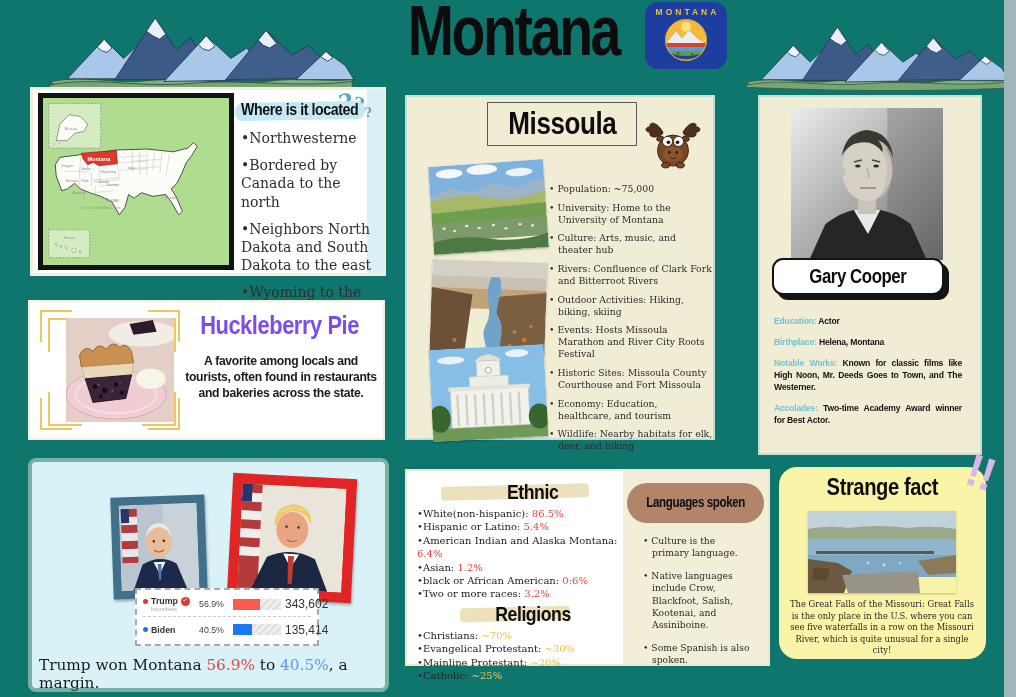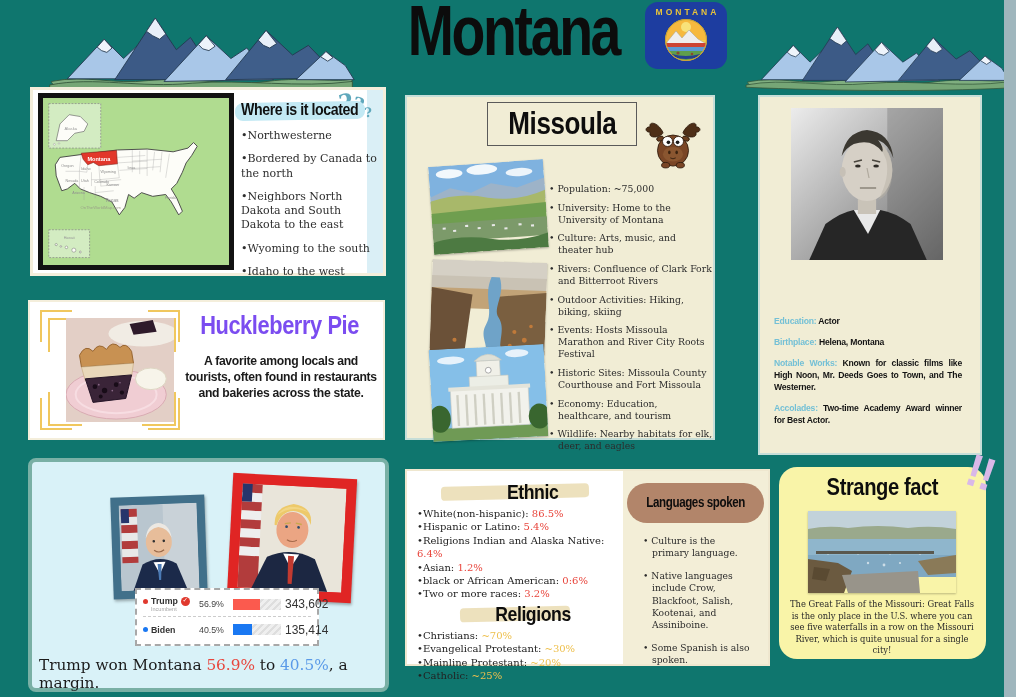--- a/index.html
+++ b/index.html
@@ -25,21 +25,21 @@
   .map-frame svg { width:100%; height:100%; display:block; }
   .qmarks { position:absolute; left:306px; top:-2px; color:#5fa8bc; font-family:"DejaVu Serif", serif; font-weight:700; }
   .qmarks .q1 { font-size:24px; display:inline-block; transform:rotate(-12deg); }
   .qmarks .q2 { font-size:19px; display:inline-block; transform:rotate(14deg); }
   .qmarks .q3 { font-size:13px; display:inline-block; transform:rotate(-4deg) translateY(6px); }
   .where-text { position:absolute; left:208px; top:10px; width:138px; }
   .where-title-wrap { position:relative; }
   .where-swash { position:absolute; left:-6px; top:2px; width:130px; height:18px; background:#c3e9f4; border-radius:8px; transform:rotate(-1deg); }
   .where-title { position:relative; font-size:16.5px; color:#111; }
   .where-title .cond { transform:scaleX(0.86); transform-origin:left center; }
-  .where-list { list-style:none; margin-top:10px; font-family:"DejaVu Serif", serif; font-size:11px; color:#2e2e2e; }
+  .where-list { list-style:none; margin-top:10px; font-family:"DejaVu Serif", serif; font-size:14px; color:#2e2e2e; }
   .where-list li { margin-bottom:9px; line-height:1.3; }
   .where-list li::before { content:"•"; }
 
   
   .missoula-panel { left:405px; top:95px; width:310px; height:345px; background:#f1edd5; border:2px solid #c6ded8; }
   .missoula-title-box { position:absolute; left:80px; top:5px; width:150px; height:44px; border:1.5px solid #5a5a5a; text-align:center; }
   .missoula-title-box h2 { font-size:31px; color:#0d0d0d; line-height:42px; }
   .moose { position:absolute; right:8px; top:16px; width:64px; height:66px; }
   .photo { position:absolute; left:24px; width:115px; overflow:hidden; box-shadow:0 1px 2px rgba(0,0,0,.25); }
   .photo svg { display:block; width:100%; height:100%; }
@@ -345,21 +345,21 @@
     </div>
     <ul class="missoula-list">
       <li>Population: ~75,000</li>
       <li>University: Home to the University of Montana</li>
       <li>Culture: Arts, music, and theater hub</li>
       <li>Rivers: Confluence of Clark Fork and Bitterroot Rivers</li>
       <li>Outdoor Activities: Hiking, biking, skiing</li>
       <li>Events: Hosts Missoula Marathon and River City Roots Festival</li>
       <li>Historic Sites: Missoula County Courthouse and Fort Missoula</li>
       <li>Economy: Education, healthcare, and tourism</li>
-      <li>Wildlife: Nearby habitats for elk, deer, and eagles</li>
+      <li>Wildlife: Nearby habitats for elk, deer, and biking</li>
     </ul>
   </section>
 
   <section class="panel cooper-panel">
     <div class="cooper-photo">
       <svg viewBox="0 0 150 152" preserveAspectRatio="none">
         <defs>
             <linearGradient id="gc" x1="0" y1="0" x2="1" y2="1">
               <stop offset="0" stop-color="#ececec"></stop>
               <stop offset="1" stop-color="#6e6e6e"></stop>
@@ -374,20 +374,23 @@
         <path d="M75,31 Q100,36 100,62 Q100,86 86,92 Q98,70 94,52 Q90,38 75,31 Z" fill="#b8b2a6" opacity="0.5"></path>
         <path d="M50,48 Q54,24 75,22 Q98,24 101,50 Q96,36 86,32 Q92,40 90,44 Q80,30 62,36 Q54,40 50,48 Z" fill="#3b3831"></path>
         <ellipse cx="51" cy="64" rx="3" ry="5" fill="#c6c0b6"></ellipse>
         <line x1="62" y1="54" x2="70" y2="52" stroke="#4a463e" stroke-width="1.5"></line>
         <line x1="80" y1="52" x2="88" y2="54" stroke="#4a463e" stroke-width="1.5"></line>
         <ellipse cx="66" cy="58" rx="2.8" ry="1.6" fill="#2e2b26"></ellipse>
         <ellipse cx="84" cy="58" rx="2.8" ry="1.6" fill="#2e2b26"></ellipse>
         <line x1="75" y1="60" x2="77" y2="70" stroke="#b0aa9e" stroke-width="1.2"></line>
         <line x1="68" y1="80" x2="84" y2="80" stroke="#8a8478" stroke-width="1.5"></line>
       </svg>
+    </div>
+    <div class="cooper-name-box">
+      <span class="cond">Gary Cooper</span>
     </div>
     <div class="cooper-facts">
       <p class="fact"><span class="fact-label">Education:</span> <span>Actor</span></p>
       <p class="fact"><span class="fact-label">Birthplace:</span> <span>Helena, Montana</span></p>
       <p class="fact"><span class="fact-label">Notable Works:</span> <span>Known for classic films like High Noon, Mr. Deeds Goes to Town, and The Westerner.</span></p>
       <p class="fact"><span class="fact-label">Accolades:</span> <span>Two-time Academy Award winner for Best Actor.</span></p>
     </div>
   </section>
 
   <section class="panel huck-panel">
@@ -512,21 +515,21 @@
 
   <section class="panel ethnic-panel">
     <div class="ethnic-col">
       <div class="hl-title">
         <span class="hl"></span>
         <h2 class="cond">Ethnic</h2>
       </div>
       <ul class="stat-list">
         <li><span>White(non-hispanic):</span> <span class="stat-value-red">86.5%</span></li>
         <li><span>Hispanic or Latino:</span> <span class="stat-value-red">5.4%</span></li>
-        <li><span>Religions Indian and Alaska Native:</span> <span class="stat-value-red">6.4%</span></li>
+        <li><span>American Indian and Alaska Montana:</span> <span class="stat-value-red">6.4%</span></li>
         <li><span>Asian:</span> <span class="stat-value-red">1.2%</span></li>
         <li><span>black or African American:</span> <span class="stat-value-red">0:6%</span></li>
         <li><span>Two or more races:</span> <span class="stat-value-red">3.2%</span></li>
       </ul>
       <div class="hl-title small">
         <span class="hl"></span>
         <h2 class="cond">Religions</h2>
       </div>
       <ul class="stat-list">
         <li><span>Christians:</span> <span class="stat-value-gold">~70%</span></li>

